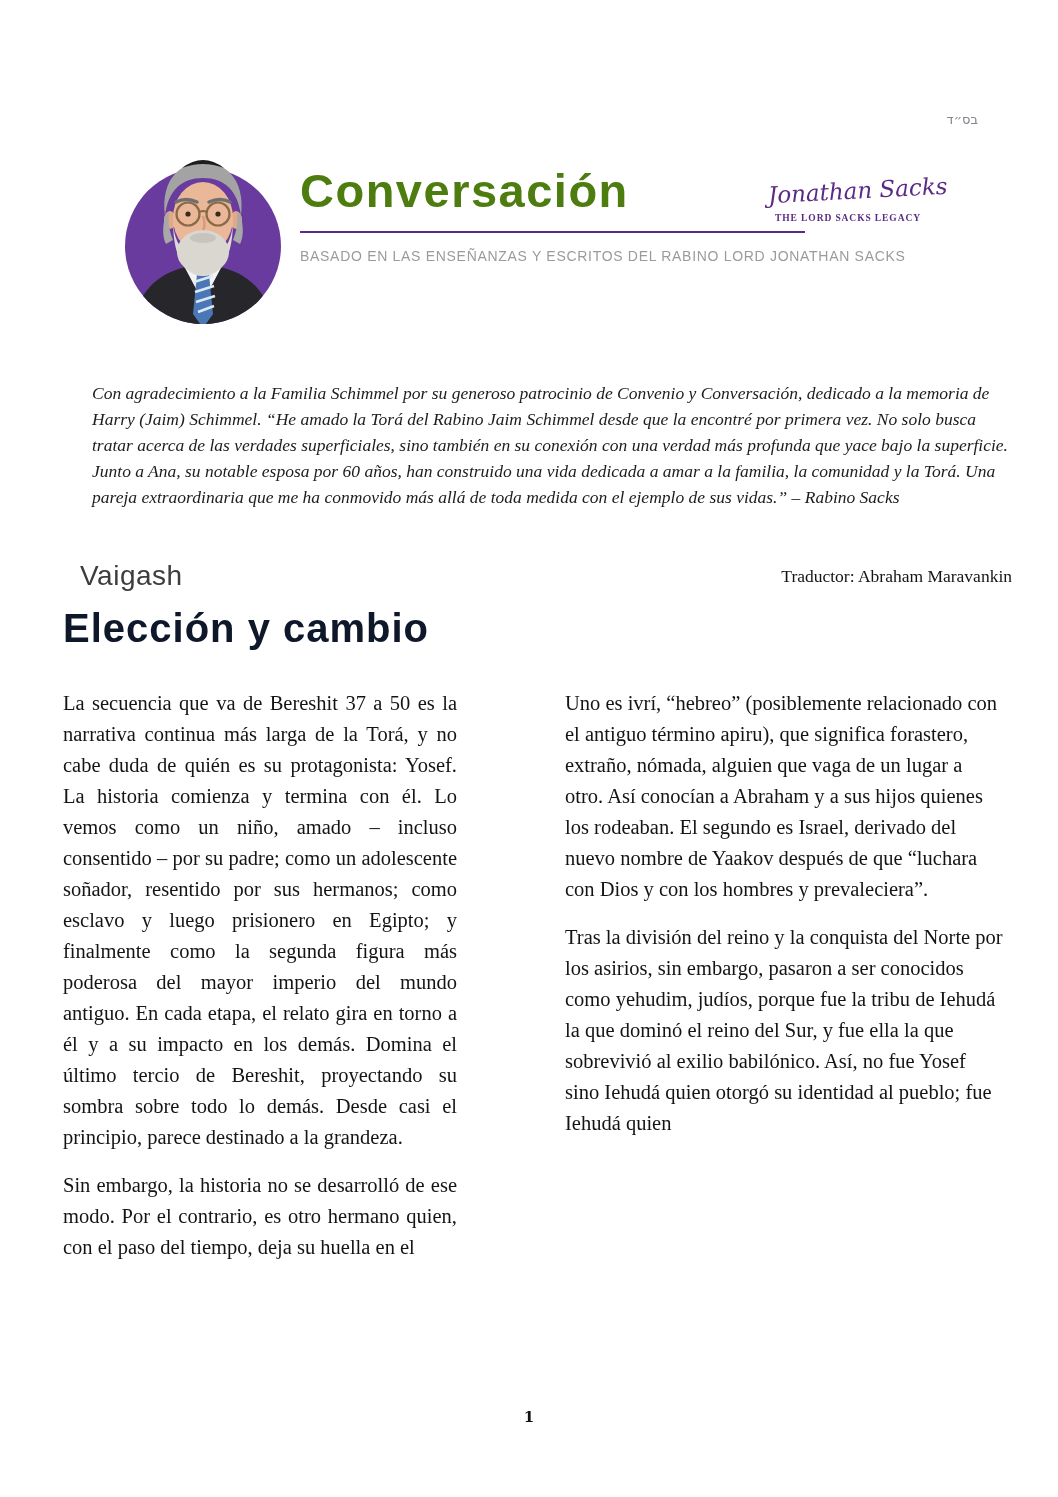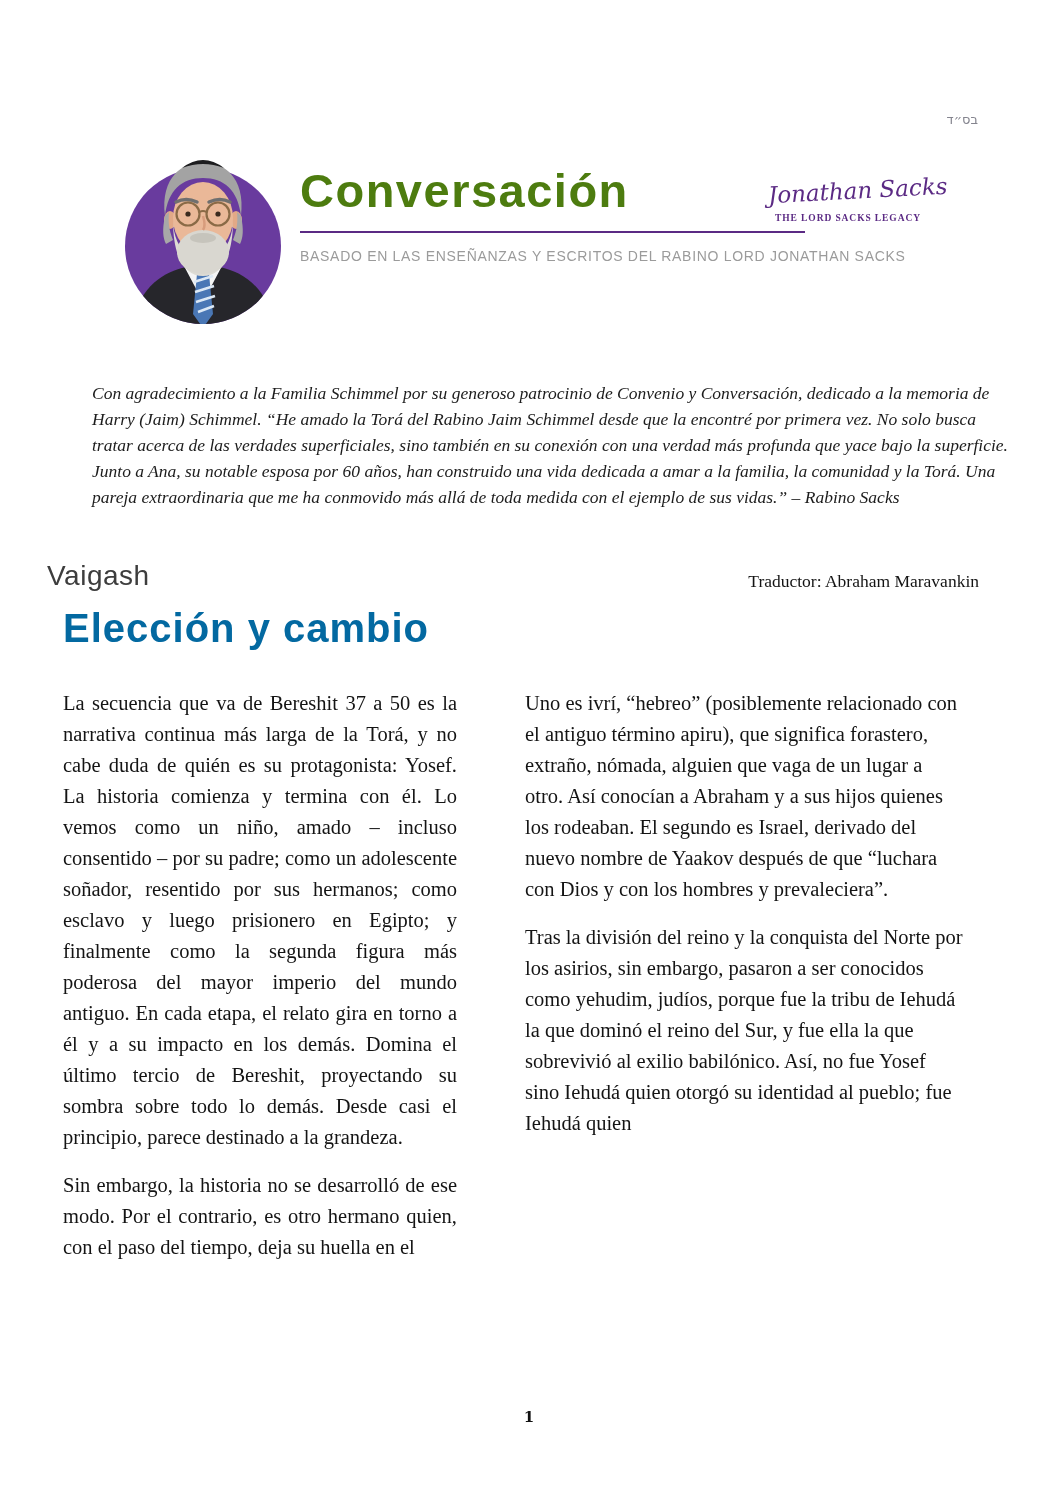--- a/index.html
+++ b/index.html
@@ -55,38 +55,38 @@
   }
   
   .dedication{
     position:absolute;left:84px;top:372px;width:922px;margin:8px;
     font-style:italic;font-weight:500;
     font-size:17.5px;line-height:26px;
     text-align:left;color:#1c1c1c;
   }
   
   .meta-row{
-    position:absolute;left:47px;top:560px;width:932px;
-    display:flex;justify-content:space-between;align-items:flex-end;
+    position:absolute;left:80px;top:560px;width:932px;
+    display:flex;justify-content:space-between;align-items:center;
   }
   .parsha{
     font-family:"Liberation Sans",sans-serif;
     font-size:28px;color:#3d3d3d;letter-spacing:.5px;
   }
   .translator{font-size:17.5px;color:#141414;}
   
   .article-title{
     position:absolute;left:63px;top:606px;margin:0;
     font-family:"Liberation Sans",sans-serif;
-    font-weight:bold;font-size:40px;letter-spacing:1px;color:#0369a1;
+    font-weight:bold;font-size:40px;letter-spacing:1px;color:#0f172a;
   }
   
   .columns{
     position:absolute;left:63px;top:688px;width:932px;
-    display:flex;gap:68px;
+    display:flex;gap:108px;
   }
   .col{font-size:20.5px;line-height:31px;color:#141414;}
   .col-left{width:394px;flex:none;}
   .col-right{width:438px;flex:none;}
   .col p{margin:0 0 17px 0;}
   .just{text-align:justify;}
   
   .pagenum{
     position:absolute;left:0;top:1408px;width:100%;
     text-align:center;

